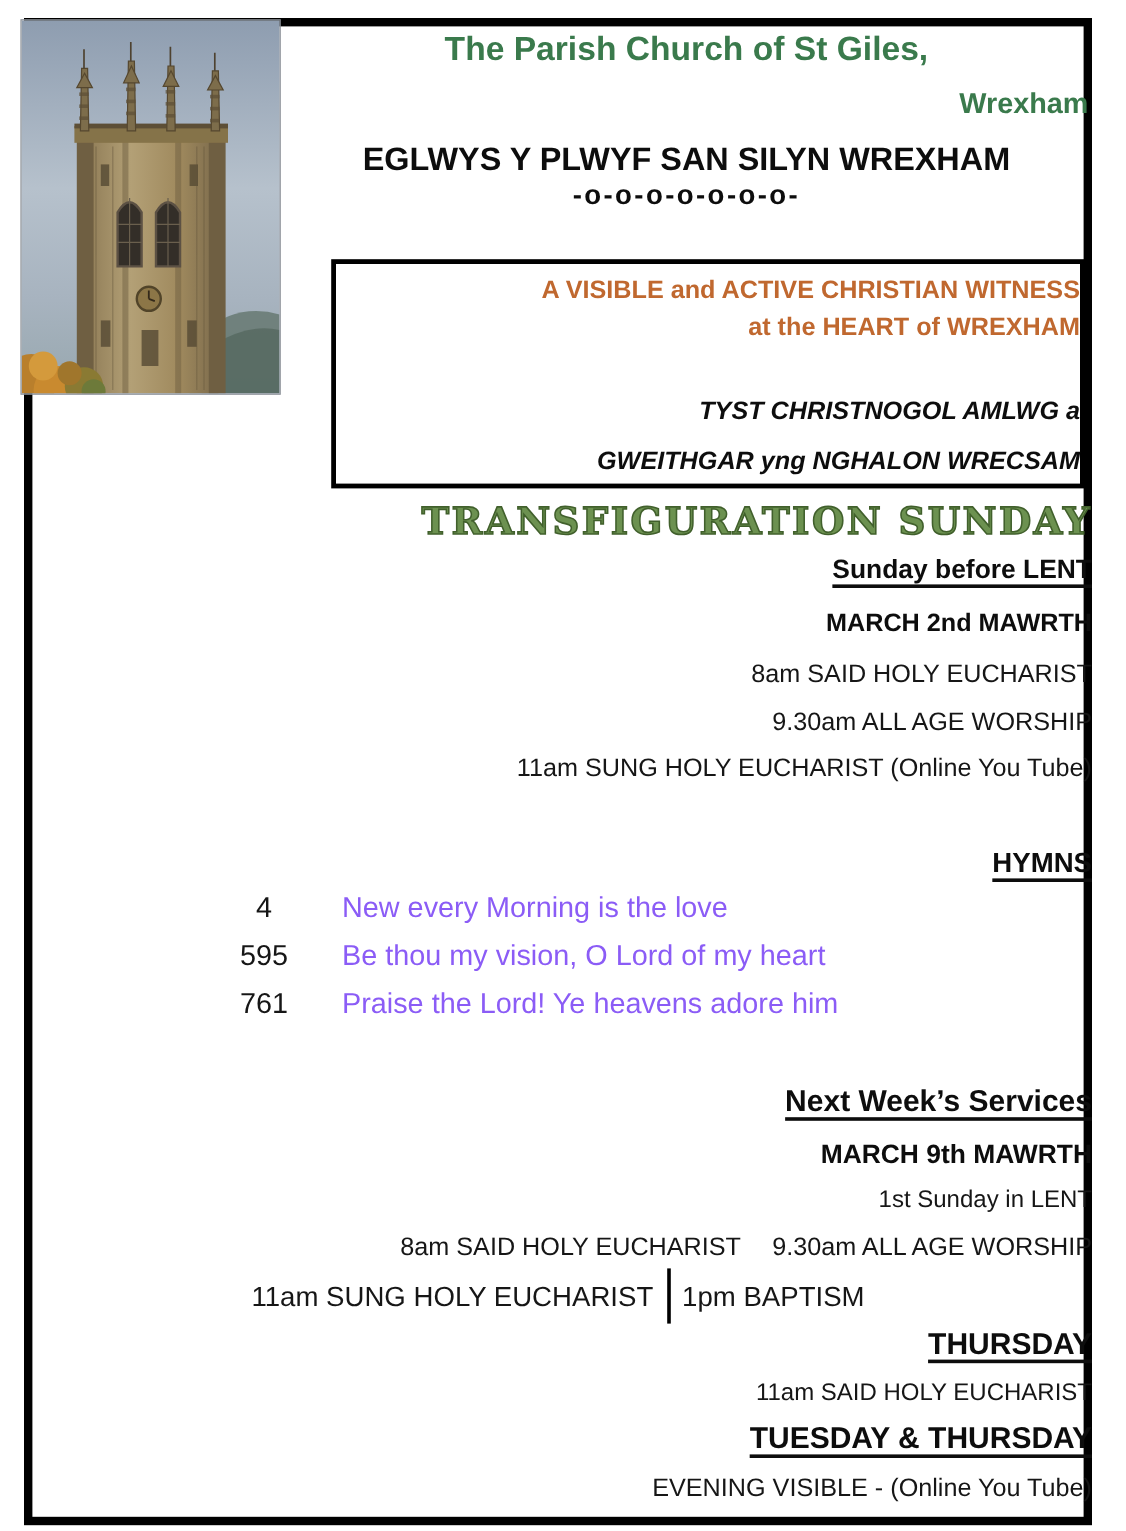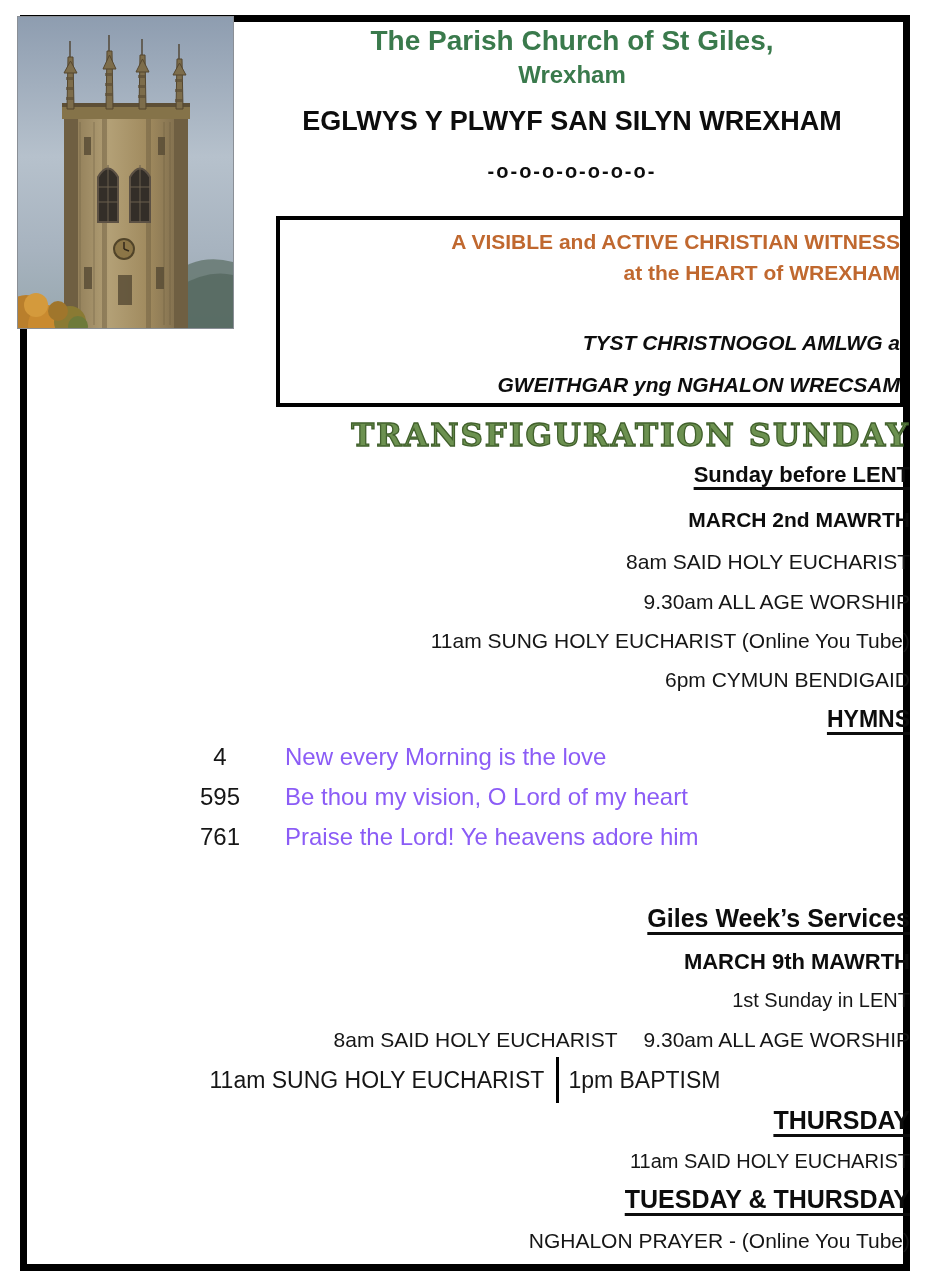--- a/index.html
+++ b/index.html
@@ -14,23 +14,23 @@
   }
   
   .photo{
     position:absolute;left:18px;top:17px;width:215px;height:311px;
     background:#9fadbc;overflow:hidden;outline:1px solid #8a8f96;
   }
   .photo svg{display:block;width:100%;height:100%;}
   
   .title-block{position:absolute;left:237px;top:26px;width:670px;text-align:center;}
   .title-main{font-size:28px;font-weight:bold;color:#3a7a4c;line-height:1.1;}
-  .title-sub{font-size:24px;font-weight:bold;color:#3a7a4c;margin-top:4px;}
+  .title-sub{font-size:24px;font-weight:bold;color:#3a7a4c;margin-top:16px;text-align:right;}
   .title-welsh{font-size:27px;font-weight:bold;color:#0d0d0d;margin-top:17px;letter-spacing:0px;}
-  .separator{font-size:20px;font-weight:bold;color:#0d0d0d;margin-top:23px;letter-spacing:2px;}
+  .separator{font-size:23px;font-weight:bold;color:#0d0d0d;letter-spacing:2px;}
   
   .witness-box{
     position:absolute;left:276px;top:216px;width:628px;height:191px;
     border:4px solid #000;box-sizing:border-box;text-align:right;
   }
   .witness-en{font-size:21px;font-weight:bold;color:#c0682f;line-height:1;}
   .we1{margin-top:11px;}
   .we2{margin-top:10px;}
   .witness-cy{font-size:21px;font-weight:bold;font-style:italic;color:#0d0d0d;line-height:1;}
   .wc1{margin-top:49px;}
@@ -201,50 +201,49 @@
 
 <div class="content">
 
   <div class="line banner">TRANSFIGURATION SUNDAY</div>
   <div class="line h-big sunday-before">Sunday before LENT</div>
   <div class="line h-mid march2">MARCH 2nd MAWRTH</div>
 
   <div class="line svc svc-1">8am SAID HOLY EUCHARIST</div>
   <div class="line svc svc-2">9.30am ALL AGE WORSHIP</div>
   <div class="line svc svc-3">11am SUNG HOLY EUCHARIST (Online You Tube)</div>
-  <div class="line svc svc-4">6pm CYMUN BENDIGAID</div>
 
   <div class="line h-big hymns-head">HYMNS</div>
 
   <div class="hymn-row hr1">
     <span class="num">4</span>
     <span class="ttl">New every Morning is the love</span>
   </div>
   <div class="hymn-row hr2">
     <span class="num">595</span>
     <span class="ttl">Be thou my vision, O Lord of my heart</span>
   </div>
   <div class="hymn-row hr3">
     <span class="num">761</span>
     <span class="ttl">Praise the Lord! Ye heavens adore him</span>
   </div>
 
-  <div class="line h-big next-week">Giles Week’s Services</div>
+  <div class="line h-big next-week">Next Week’s Services</div>
   <div class="line h-mid march9">MARCH 9th MAWRTH</div>
   <div class="line svc sunday-lent">1st Sunday in LENT</div>
 
   <div class="line svc combo">
     <span>8am SAID HOLY EUCHARIST</span><span class="gap"></span><span>9.30am ALL AGE WORSHIP</span>
   </div>
 
   <div class="line baptism-line">
     <span class="txt">11am SUNG HOLY EUCHARIST</span>
     <span class="vbar"></span>
     <span class="txt">1pm BAPTISM</span>
   </div>
 
   <div class="line h-big thursday">THURSDAY</div>
   <div class="line svc thu-svc">11am SAID HOLY EUCHARIST</div>
 
   <div class="line h-big tue-thu">TUESDAY &amp; THURSDAY</div>
-  <div class="line svc evening">NGHALON PRAYER  - (Online You Tube)</div>
+  <div class="line svc evening">EVENING VISIBLE  - (Online You Tube)</div>
 
 </div>
 
 </body></html>

